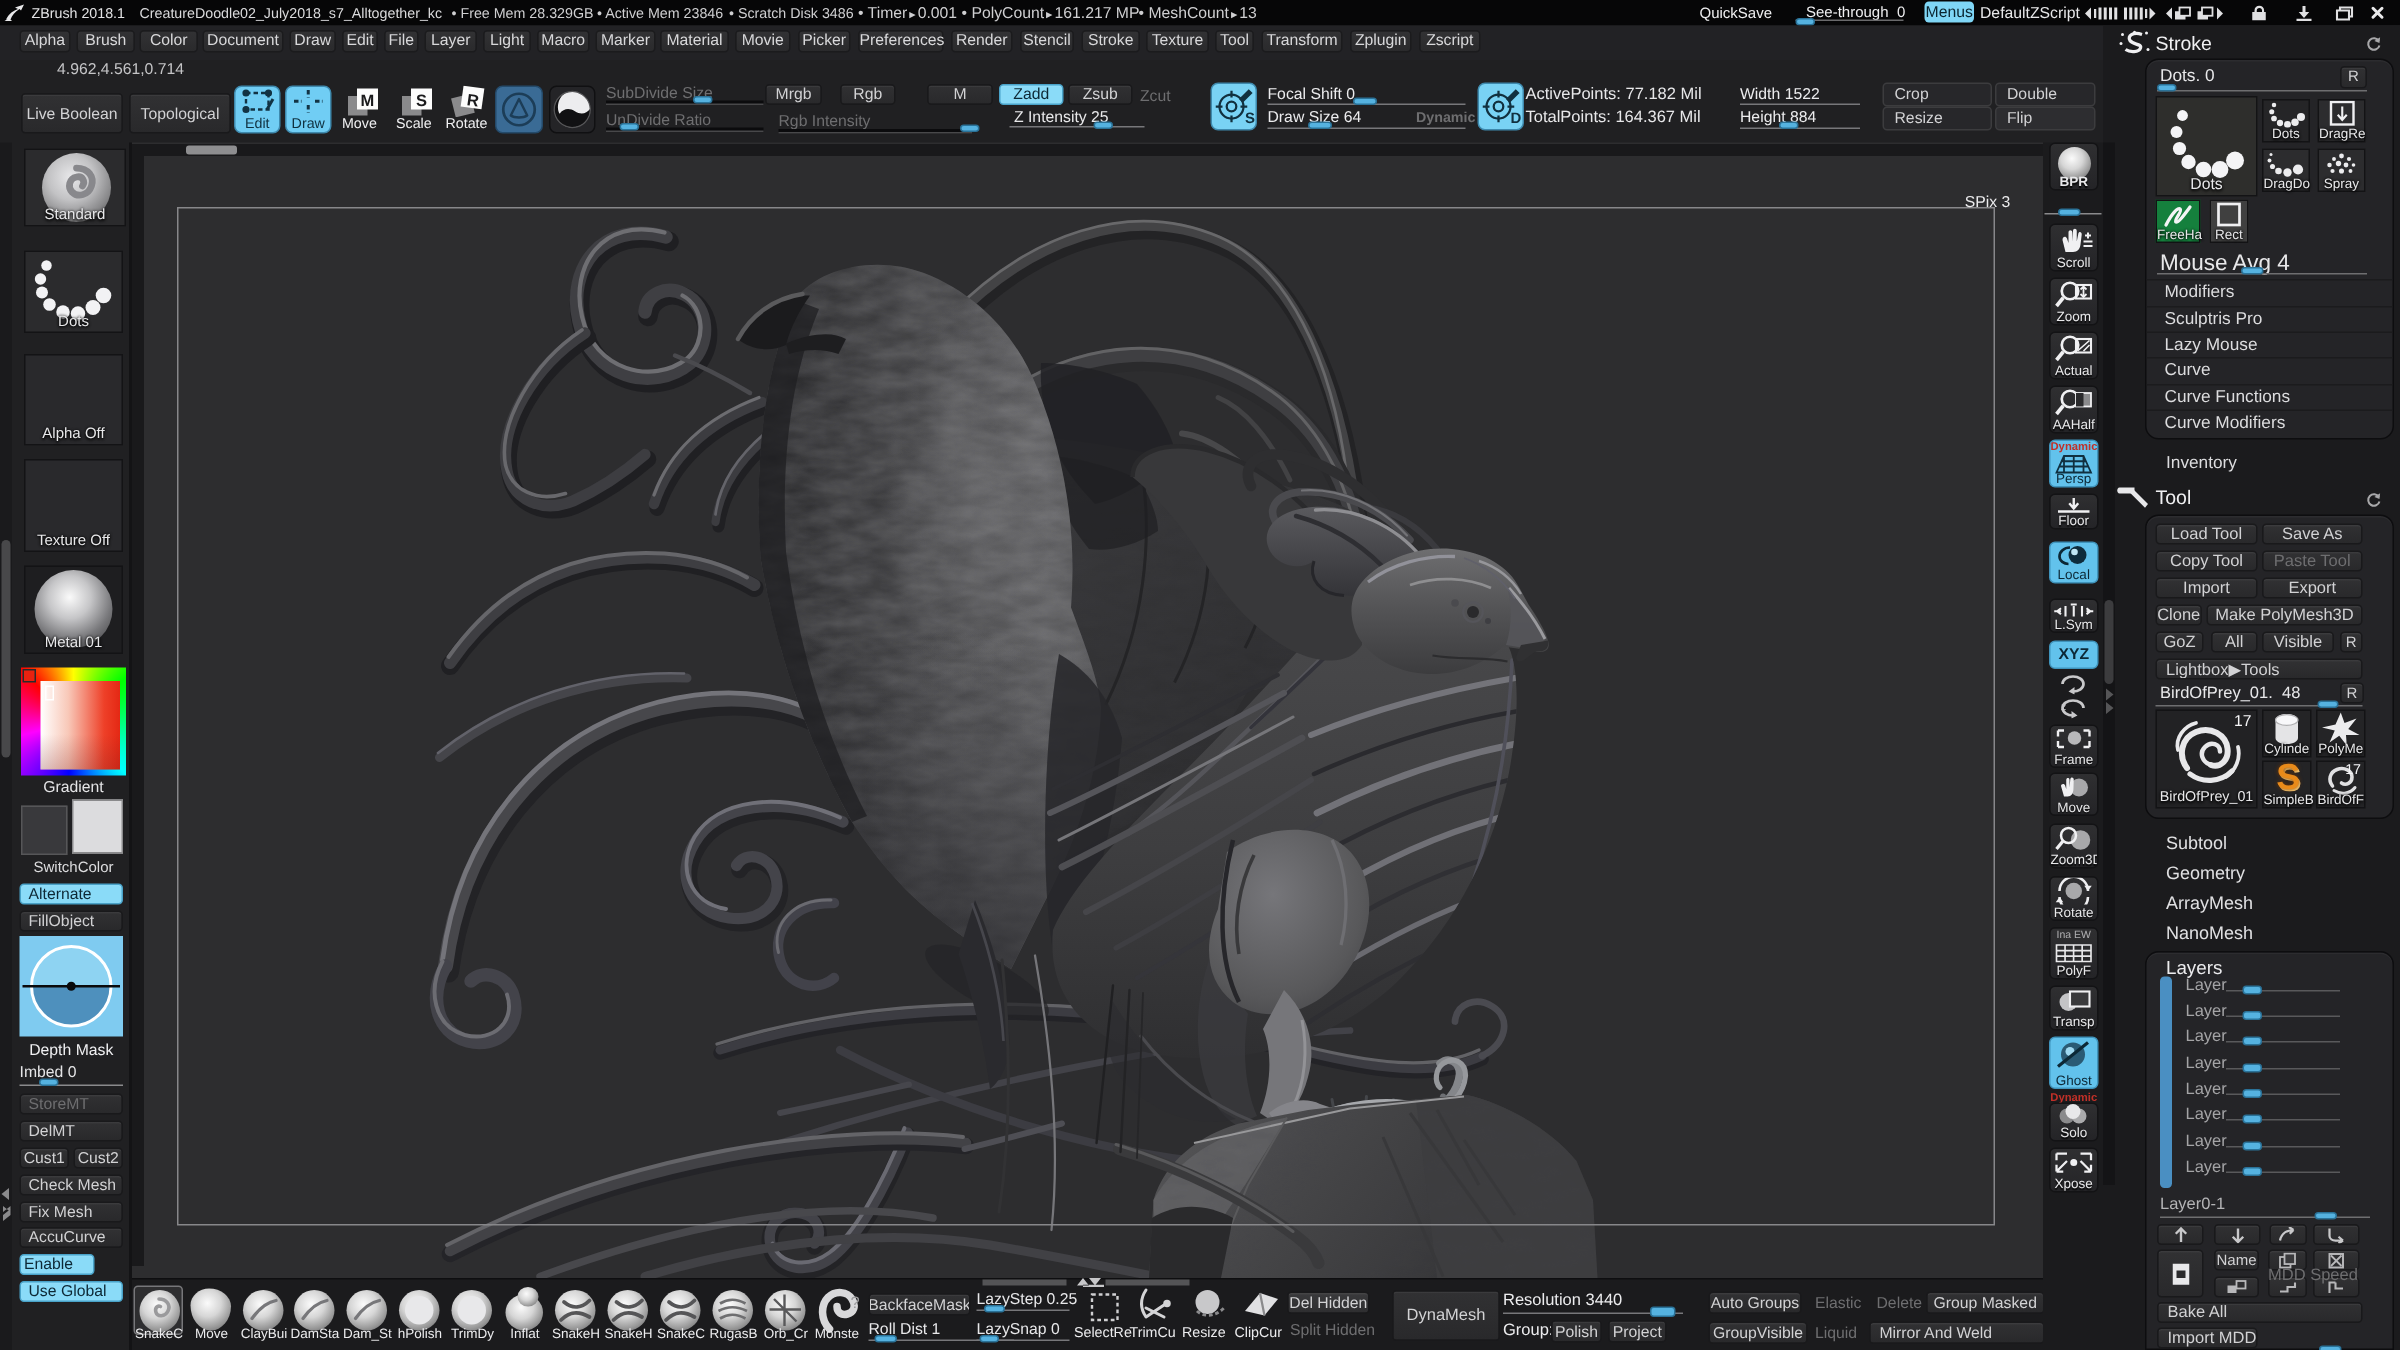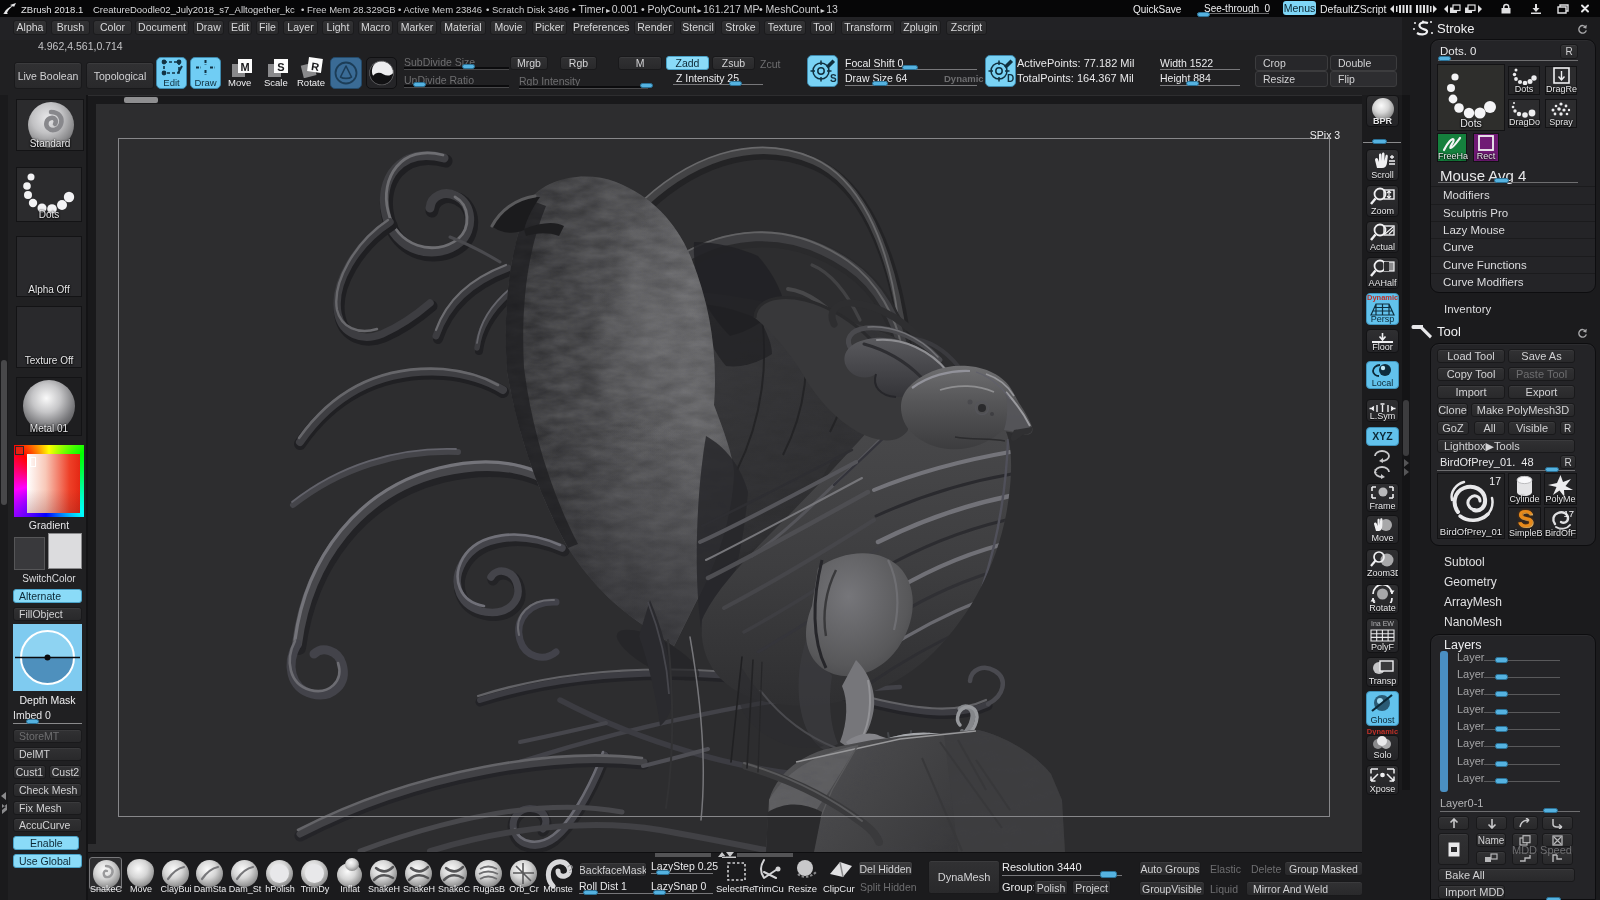--- a/index.html
+++ b/index.html
@@ -277,21 +277,21 @@
 <div class="t" style="left:13px;top:709px;color:#e4e4e6">Imbed 0</div>
 <div class="ab" style="left:13px;top:723px;width:69px;height:1px;background:#8a8a8c"></div>
 <div class="hnd" style="left:26px;top:719px;width:13px"></div>
 <div class="btn dim" style="left:13px;top:729px;width:69px;height:14px;justify-content:flex-start;padding-left:5px">StoreMT</div>
 <div class="btn" style="left:13px;top:747px;width:69px;height:14px;justify-content:flex-start;padding-left:5px">DelMT</div>
 <div class="btn" style="left:13px;top:765px;width:33px;height:14px">Cust1</div>
 <div class="btn" style="left:49px;top:765px;width:33px;height:14px">Cust2</div>
 <div class="btn" style="left:13px;top:783px;width:69px;height:14px;justify-content:flex-start;padding-left:5px">Check Mesh In</div>
 <div class="btn" style="left:13px;top:801px;width:69px;height:14px;justify-content:flex-start;padding-left:5px">Fix Mesh</div>
 <div class="btn" style="left:13px;top:818px;width:69px;height:14px;justify-content:flex-start;padding-left:5px">AccuCurve</div>
-<div class="btn cyanb" style="left:13px;top:836px;width:66px;height:14px;justify-content:flex-start;padding-left:16px">Enable</div>
+<div class="btn cyanb" style="left:13px;top:836px;width:50px;height:14px;justify-content:flex-start;padding-left:2px">Enable</div>
 <div class="btn cyanb" style="left:13px;top:854px;width:69px;height:14px;justify-content:flex-start;padding-left:5px">Use Global</div>
 
 <div class="ab" style="left:88px;top:95px;width:1274px;height:757px;background:#2d2d2f;overflow:hidden">
 <div class="ab" style="left:0;top:1px;width:1274px;height:8px;background:#19191b"></div>
 <div class="ab" style="left:36px;top:2px;width:34px;height:6px;background:#8e8e90;border-radius:2px"></div>
 <div class="ab" style="left:0;top:1px;width:8px;height:748px;background:#19191b"></div>
 <svg class="ab" style="left:0;top:0" width="1274" height="757" viewBox="88 95 1274 757">
 <defs>
 <linearGradient id="cg" x1="0" y1="0" x2="1" y2="0">
  <stop offset="0" stop-color="#222224"></stop>
@@ -879,21 +879,21 @@
           <circle cx="15" cy="14" r="1.7"></circle>
           <circle cx="21" cy="14" r="1.3"></circle>
         </g>
       </svg>
 <div class="lab" style="font-size:9px;bottom:0">Spray</div></div>
 <div class="th" style="left:1437px;top:133px;width:30px;height:29px;background:#15803d">
 <svg width="28" height="19" viewBox="0 0 28 19">
         <path d="M6 16 C10 8 14 4 15.5 5.5 C17 7 11 13 12.5 14 C14 15 19 8 22 4" fill="none" stroke="#f4f4f6" stroke-width="2.2" stroke-linecap="round"></path>
       </svg>
 <div class="lab" style="font-size:9px;bottom:0">FreeHa</div></div>
-<div class="th" style="left:1473px;top:133px;width:26px;height:29px;background:#701a75">
+<div class="th" style="left:1473px;top:133px;width:26px;height:29px;background:#404040">
 <svg width="24" height="19" viewBox="0 0 24 19">
         <rect x="5" y="2" width="14" height="14" fill="none" stroke="#f0f0f2" stroke-width="1.8"></rect>
       </svg>
 <div class="lab" style="font-size:9px;bottom:0">Rect</div></div>
 <div class="t" style="left:1440px;top:167px;font-size:15px;color:#e8e8ea">Mouse Avg 4</div>
 <div class="ab" style="left:1438px;top:182px;width:140px;height:1px;background:#6e6e70"></div>
 <div class="hnd" style="left:1494px;top:178px;width:15px"></div>
 <div class="prow" style="left:1431px;top:186px">Modifiers</div>
 <div class="prow" style="left:1431px;top:204px">Sculptris Pro</div>
 <div class="prow" style="left:1431px;top:221px">Lazy Mouse</div>

